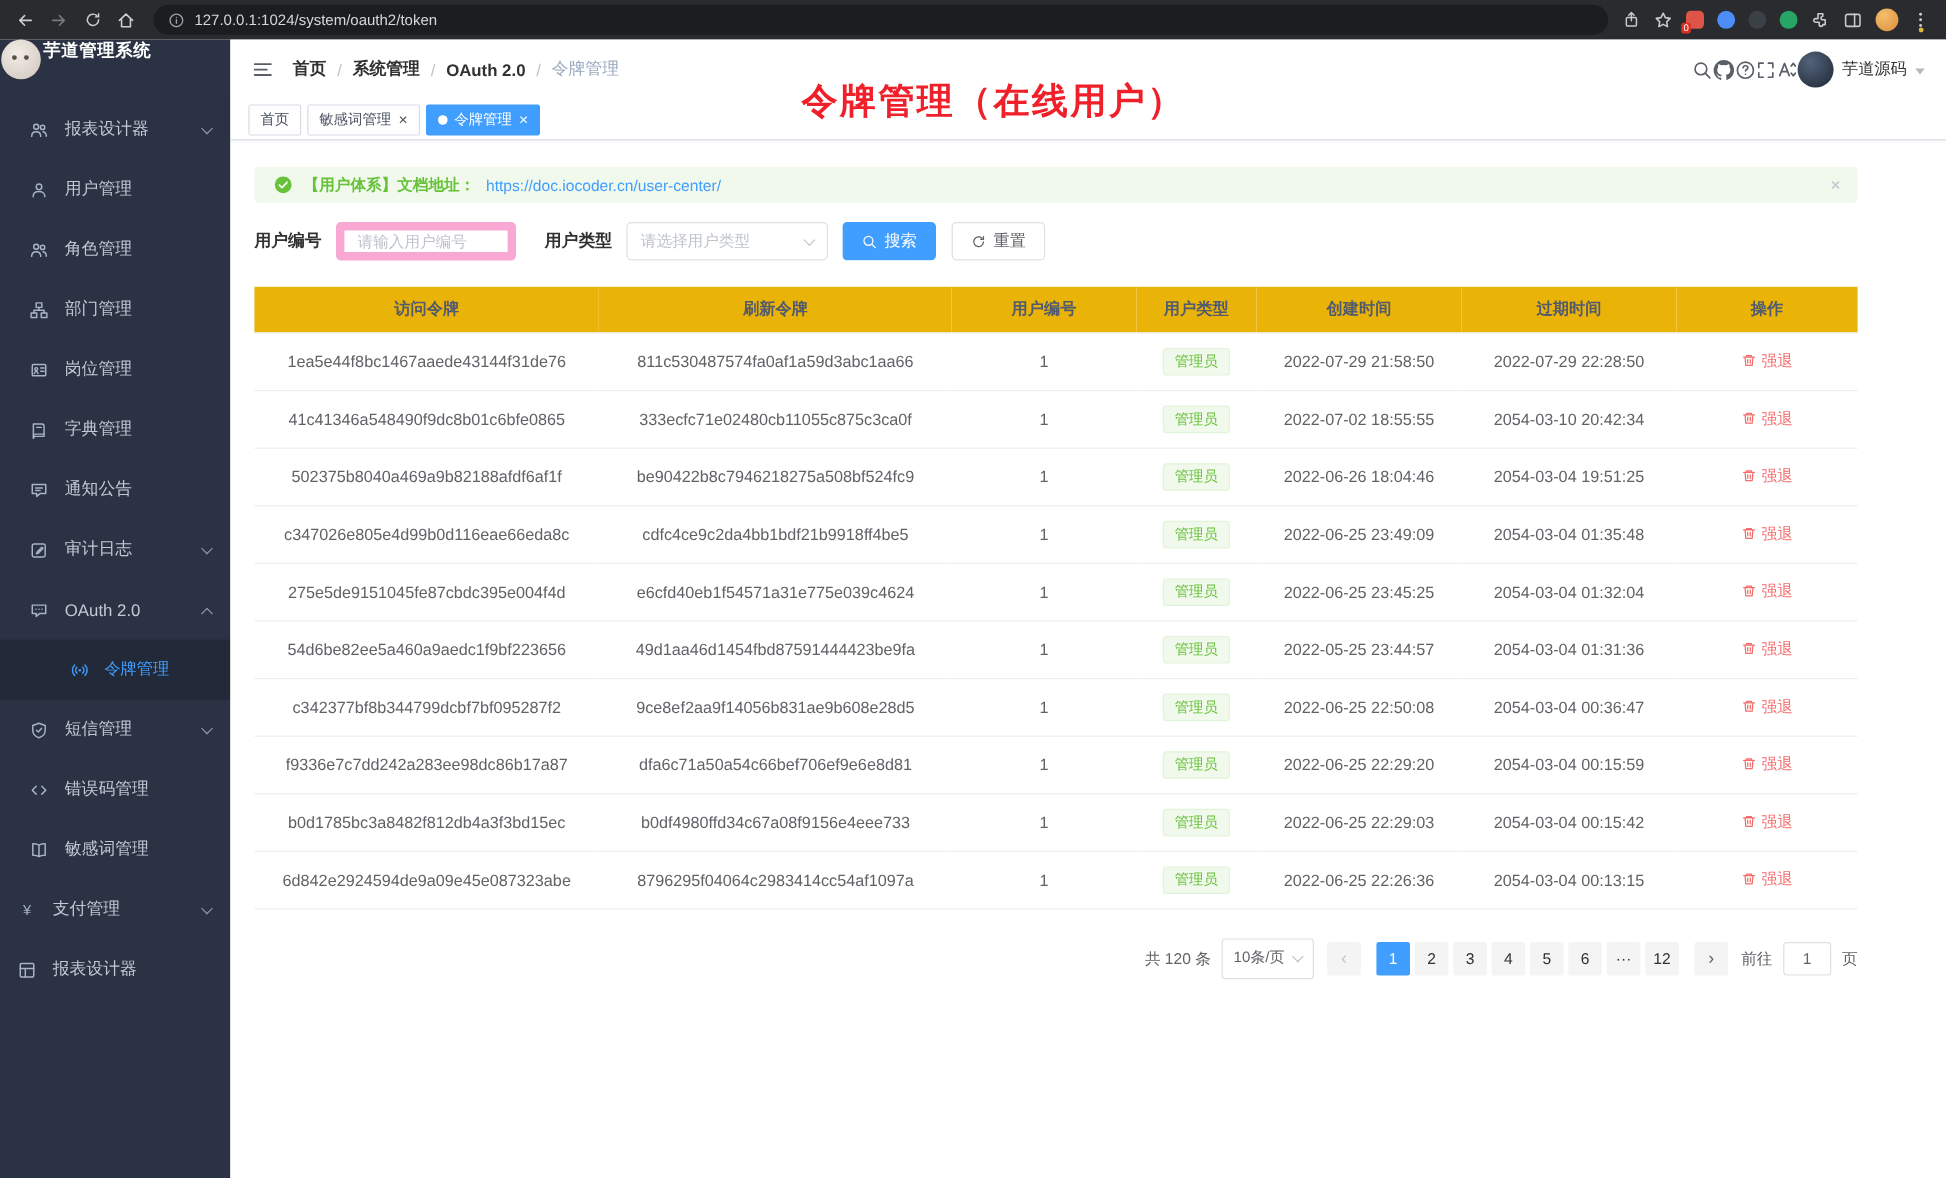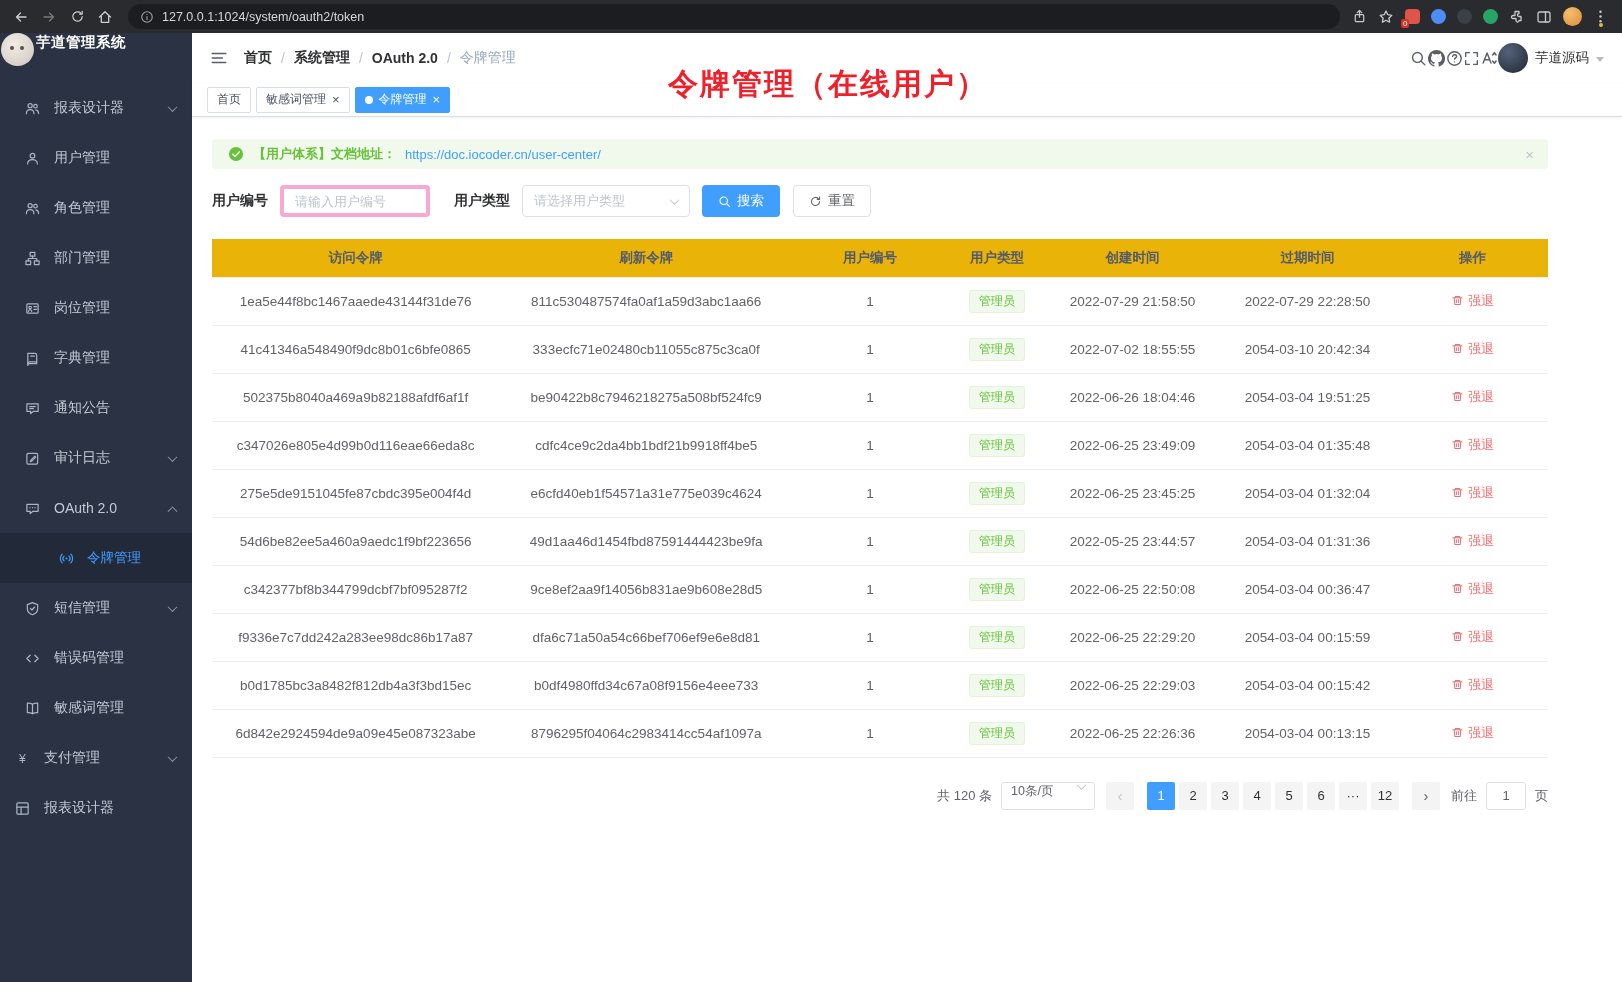--- a/index.html
+++ b/index.html
@@ -67,39 +67,39 @@
   
   .content{flex:1;padding:22px 74px 0 20px;position:relative;overflow:hidden}
   .alert{height:30px;background:#f0f9eb;border-radius:4px;display:flex;align-items:center;gap:9px;padding:0 16px;position:relative;font-size:13px}
   .alert-icon{display:flex}
   .alert-text{color:#67c23a;font-weight:700}
   .alert-link{color:#409eff;text-decoration:none;cursor:pointer}
   .alert-close{position:absolute;right:14px;color:#c0c4cc;font-size:15px;cursor:pointer}
 
   .filters{display:flex;align-items:center;margin-top:16px;font-size:14px}
   .f-label{font-weight:700;color:#303133;margin-right:12px}
-  .f-input{width:150px;height:32px;border:4px solid #f9a8d4;border-radius:4px;padding:0 11px;font-size:13px;color:#606266;font-family:inherit;outline:none}
+  .f-input{width:150px;height:32px;border:7px solid #f9a8d4;border-radius:4px;padding:0 11px;font-size:13px;color:#606266;font-family:inherit;outline:none}
   .f-input::placeholder{color:#bfc4cc}
   .sp24{width:24px;flex:none}
   .f-select{width:168px;height:32px;border:1px solid #dcdfe6;border-radius:4px;display:flex;align-items:center;justify-content:space-between;padding:0 11px;color:#bfc4cc;font-size:13px;margin-right:12px;cursor:pointer;background:#fff}
   .sel-caret{width:7px;height:7px;border-right:1.3px solid #c0c4cc;border-bottom:1.3px solid #c0c4cc;transform:rotate(45deg) translate(-1px,-1px)}
   .btn{height:32px;display:inline-flex;align-items:center;gap:6px;padding:0 15px;border-radius:4px;font-size:13.5px;cursor:pointer;border:1px solid transparent;font-family:inherit}
   .btn-primary{background:#409eff;color:#fff}
   .btn-plain{background:#fff;border-color:#dcdfe6;color:#606266;margin-left:13px}
   .btn .btn-icon{display:flex}
 
   .data-table{width:100%;border-collapse:collapse;margin-top:22px;table-layout:fixed}
   .data-table th{height:38px;background:#eab308;color:#515a6e;font-size:13.5px;font-weight:600;border-bottom:1px solid #ebeef5;text-align:center}
   .data-table td{height:48px;border-bottom:1px solid #ebeef5;color:#606266;font-size:13.5px;text-align:center;overflow:hidden;text-overflow:ellipsis;white-space:nowrap}
   .tag-success{display:inline-block;padding:2px 9px;background:#f0f9eb;border:1px solid #e1f3d8;color:#67c23a;font-size:12px;border-radius:3px;line-height:17px}
   .danger-link{color:#f56c6c;display:inline-flex;align-items:center;gap:4px;cursor:pointer;font-size:13px}
   .danger-link svg{display:block}
 
   .pagination{display:flex;align-items:center;justify-content:flex-end;margin-top:24px;gap:9px;font-size:13px;color:#606266}
-  .page-size{width:94px;height:28px;border:1px solid #dcdfe6;border-radius:3px;display:flex;align-items:flex-start;justify-content:space-between;padding:0 9px;color:#606266;font-size:12.5px;cursor:pointer;background:#fff}
+  .page-size{width:77px;height:28px;border:1px solid #dcdfe6;border-radius:3px;display:flex;align-items:center;justify-content:space-between;padding:16px 9px;color:#606266;font-size:12.5px;cursor:pointer;background:#fff}
   #page-list{display:inline-flex}
   .page-btn{min-width:28px;height:28px;background:#f4f4f5;border:none;border-radius:2px;font-size:13px;color:#303133;cursor:pointer;margin:0 2px;font-family:inherit;padding:0 4px}
   .page-btn.active{background:#409eff;color:#fff}
   .page-btn.prev{color:#c0c4cc;font-size:15px}
   .page-btn.next{color:#606266;font-size:15px}
   .goto-input{width:40px;height:28px;border:1px solid #dcdfe6;border-radius:3px;text-align:center;font-size:13px;color:#606266;font-family:inherit;outline:none}
 
   .annotation{position:absolute;left:668px;top:64px;font-size:30px;font-weight:700;color:#f0202a;letter-spacing:2px;pointer-events:none;z-index:20;white-space:nowrap}
 </style>
 </head>

